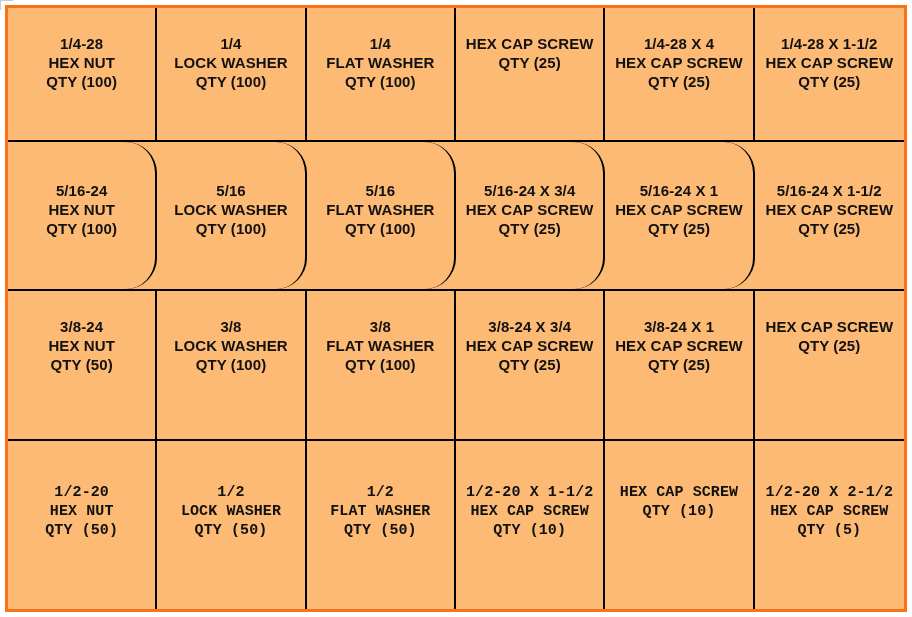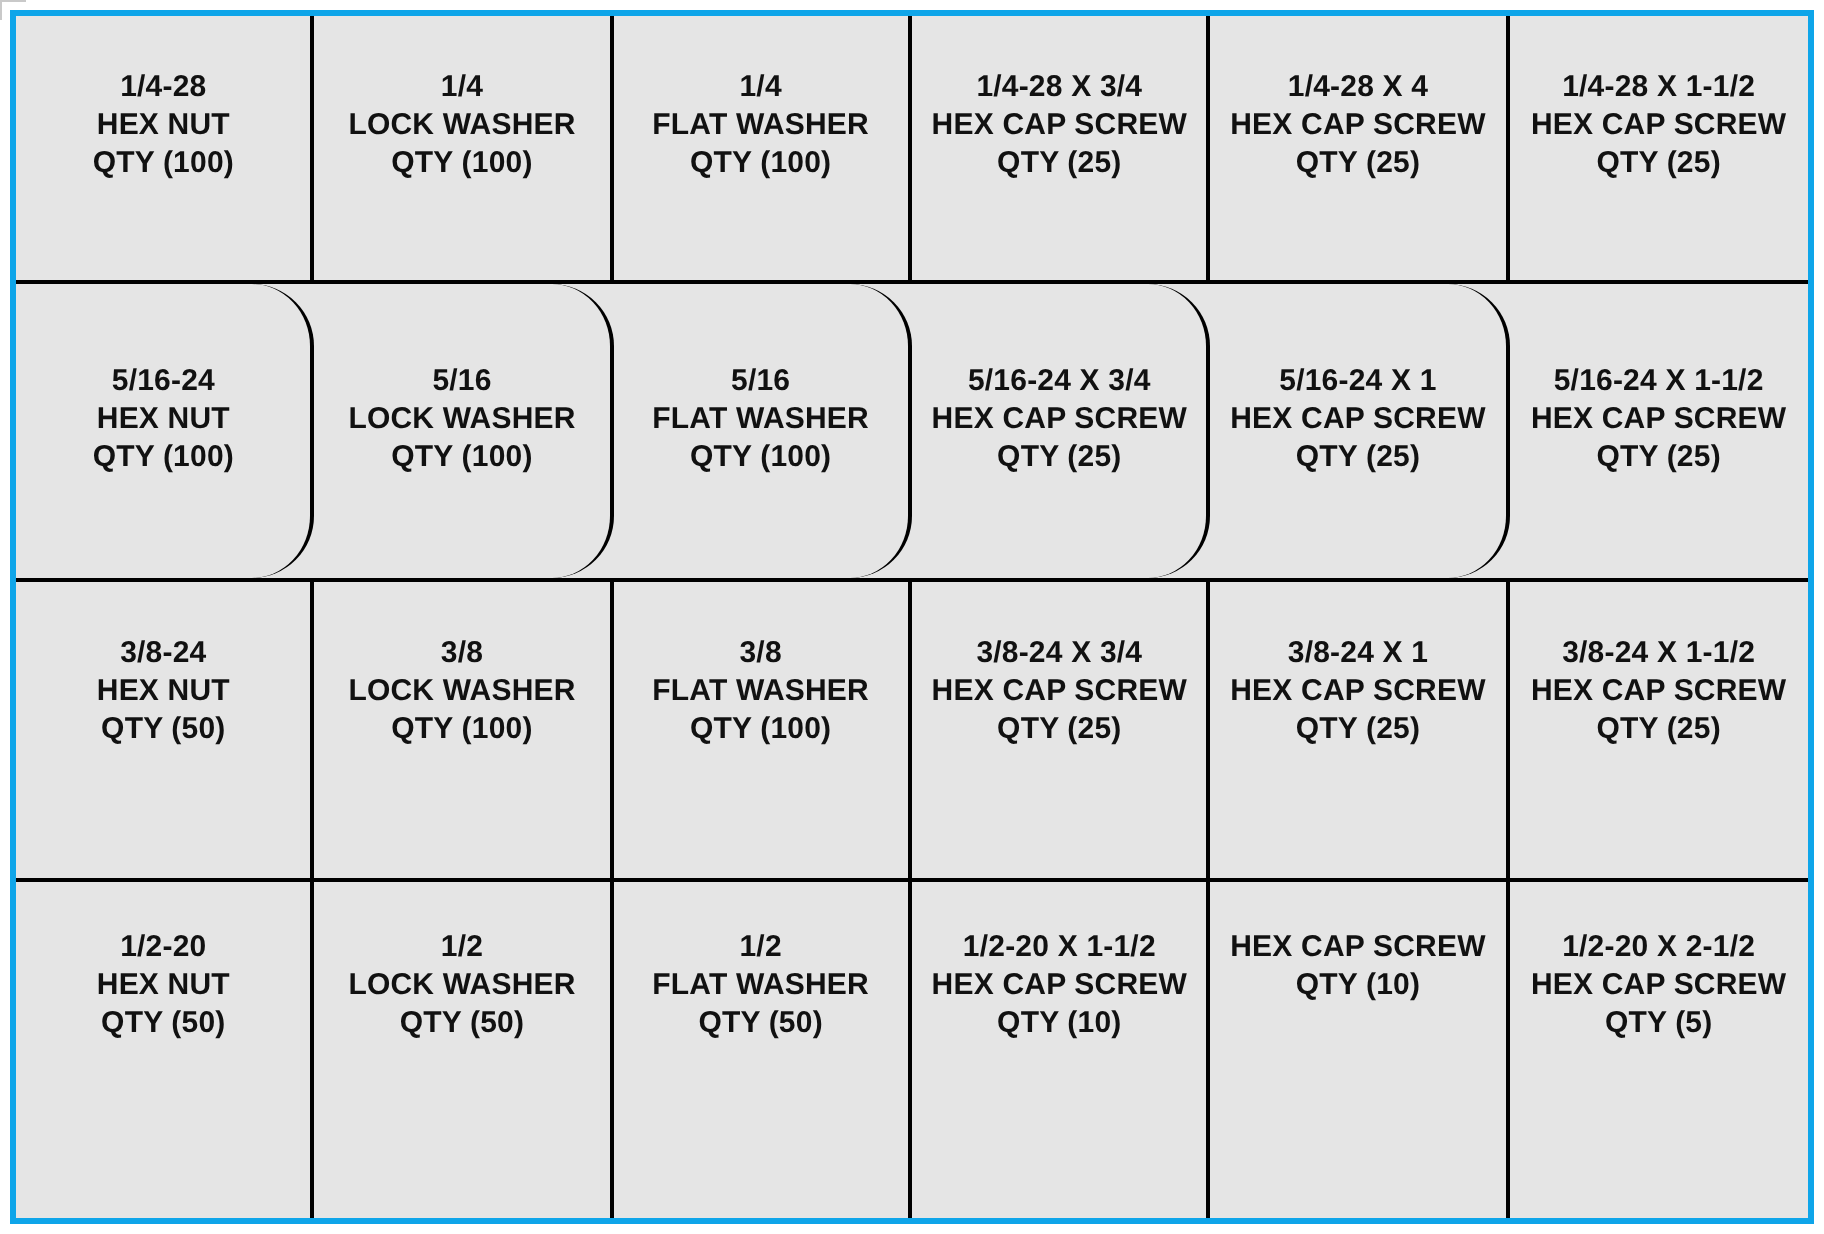--- a/index.html
+++ b/index.html
@@ -23,24 +23,24 @@
     border-left: 1px solid #c9c9c9;
     border-top: 1px solid #c9c9c9;
   }
   .parts-table {
     position: absolute;
     left: 5px;
     top: 5px;
     width: 902px;
     height: 607px;
     box-sizing: border-box;
-    border: 3px solid #0ea5e9;
+    border: 3px solid #f97316;
     display: grid;
     grid-template-rows: 134px 149px 150px auto;
-    background: #e5e5e5;
+    background: #fdba74;
   }
   .table-row {
     display: grid;
     grid-template-columns: repeat(6, 1fr);
     box-sizing: border-box;
     border-bottom: 2px solid #000000;
   }
   .table-row:last-child {
     border-bottom: none;
   }
@@ -53,21 +53,21 @@
     font-size: 15px;
     line-height: 19px;
     padding-top: 26px;
     letter-spacing: 0.1px;
   }
   .table-cell:last-child {
     border-right: none;
   }
   .table-row:nth-child(2) .table-cell { padding-top: 39px; border-radius: 31px; }
   .table-row:nth-child(3) .table-cell { }
-  .table-row:nth-child(4) .table-cell { padding-top: 23px; }
+  .table-row:nth-child(4) .table-cell { padding-top: 42px; font-family: Liberation Mono, monospace; }
   .cell-line {
     display: block;
   }
 </style>
 </head>
 <body>
 
 <div class="corner-artifact"></div>
 
 <div class="parts-table">
@@ -82,21 +82,20 @@
       <span class="cell-line">1/4</span>
       <span class="cell-line">LOCK WASHER</span>
       <span class="cell-line">QTY (100)</span>
     </div>
     <div class="table-cell">
       <span class="cell-line">1/4</span>
       <span class="cell-line">FLAT WASHER</span>
       <span class="cell-line">QTY (100)</span>
     </div>
     <div class="table-cell">
-      <span class="cell-line">1/4-28 X 3/4</span>
       <span class="cell-line">HEX CAP SCREW</span>
       <span class="cell-line">QTY (25)</span>
     </div>
     <div class="table-cell">
       <span class="cell-line">1/4-28 X 4</span>
       <span class="cell-line">HEX CAP SCREW</span>
       <span class="cell-line">QTY (25)</span>
     </div>
     <div class="table-cell">
       <span class="cell-line">1/4-28 X 1-1/2</span>
@@ -158,21 +157,20 @@
       <span class="cell-line">3/8-24 X 3/4</span>
       <span class="cell-line">HEX CAP SCREW</span>
       <span class="cell-line">QTY (25)</span>
     </div>
     <div class="table-cell">
       <span class="cell-line">3/8-24 X 1</span>
       <span class="cell-line">HEX CAP SCREW</span>
       <span class="cell-line">QTY (25)</span>
     </div>
     <div class="table-cell">
-      <span class="cell-line">3/8-24 X 1-1/2</span>
       <span class="cell-line">HEX CAP SCREW</span>
       <span class="cell-line">QTY (25)</span>
     </div>
   </div>
 
   <div class="table-row">
     <div class="table-cell">
       <span class="cell-line">1/2-20</span>
       <span class="cell-line">HEX NUT</span>
       <span class="cell-line">QTY (50)</span>

